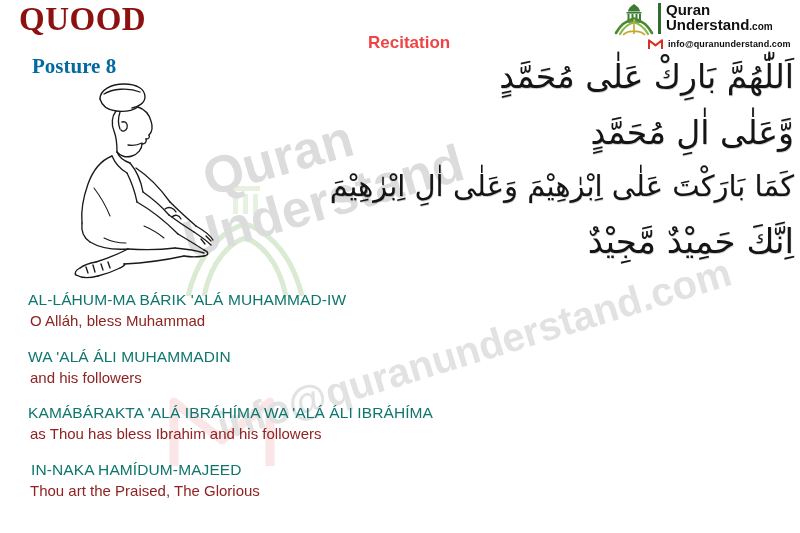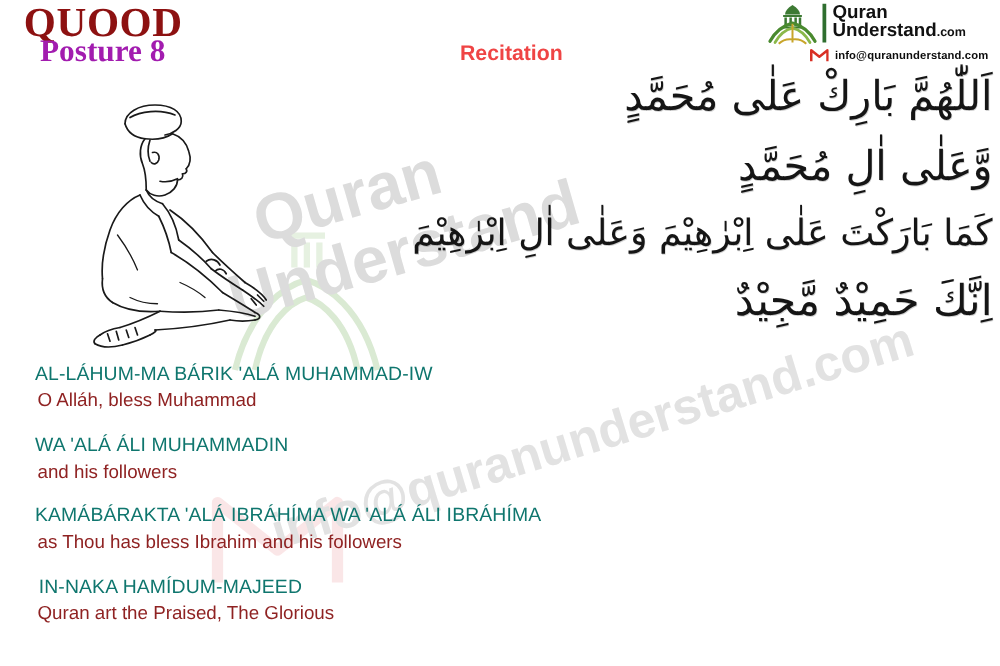--- a/index.html
+++ b/index.html
@@ -84,25 +84,25 @@
     top: 1px;
     font-family: "Liberation Serif", serif;
     font-weight: bold;
     font-size: 33px;
     letter-spacing: 0.5px;
     color: #8d1111;
   }
   .title-sub {
     position: absolute;
     left: 32px;
-    top: 28px;
+    top: 54px;
     font-family: "Liberation Serif", serif;
     font-weight: bold;
-    font-size: 25px;
-    color: #a21caf;
+    font-size: 21px;
+    color: #0369a1;
   }
 
   
   .recitation-heading {
     position: absolute;
     left: 368px;
     top: 33px;
     font-family: "Liberation Sans", sans-serif;
     font-weight: bold;
     font-size: 17px;
@@ -382,18 +382,18 @@
       <div class="verse v2">
         <div class="translit">WA 'ALÁ ÁLI MUHAMMADIN</div>
         <div class="meaning">and his followers</div>
       </div>
       <div class="verse v3">
         <div class="translit">KAMÁBÁRAKTA 'ALÁ IBRÁHÍMA WA 'ALÁ ÁLI IBRÁHÍMA</div>
         <div class="meaning">as Thou has bless Ibrahim and his followers</div>
       </div>
       <div class="verse v4">
         <div class="translit">IN-NAKA HAMÍDUM-MAJEED</div>
-        <div class="meaning">Quran art the Praised, The Glorious</div>
+        <div class="meaning">Thou art the Praised, The Glorious</div>
       </div>
     </div>
 
   </div>
 </div>
 
 </body></html>

